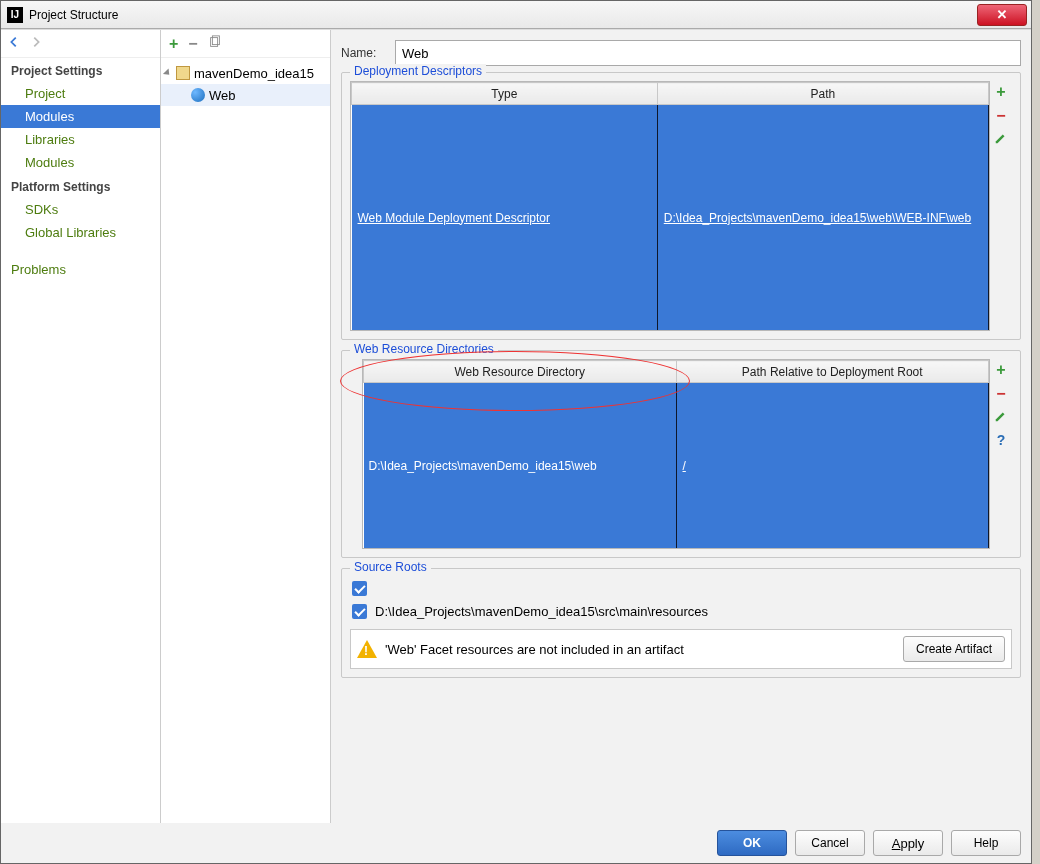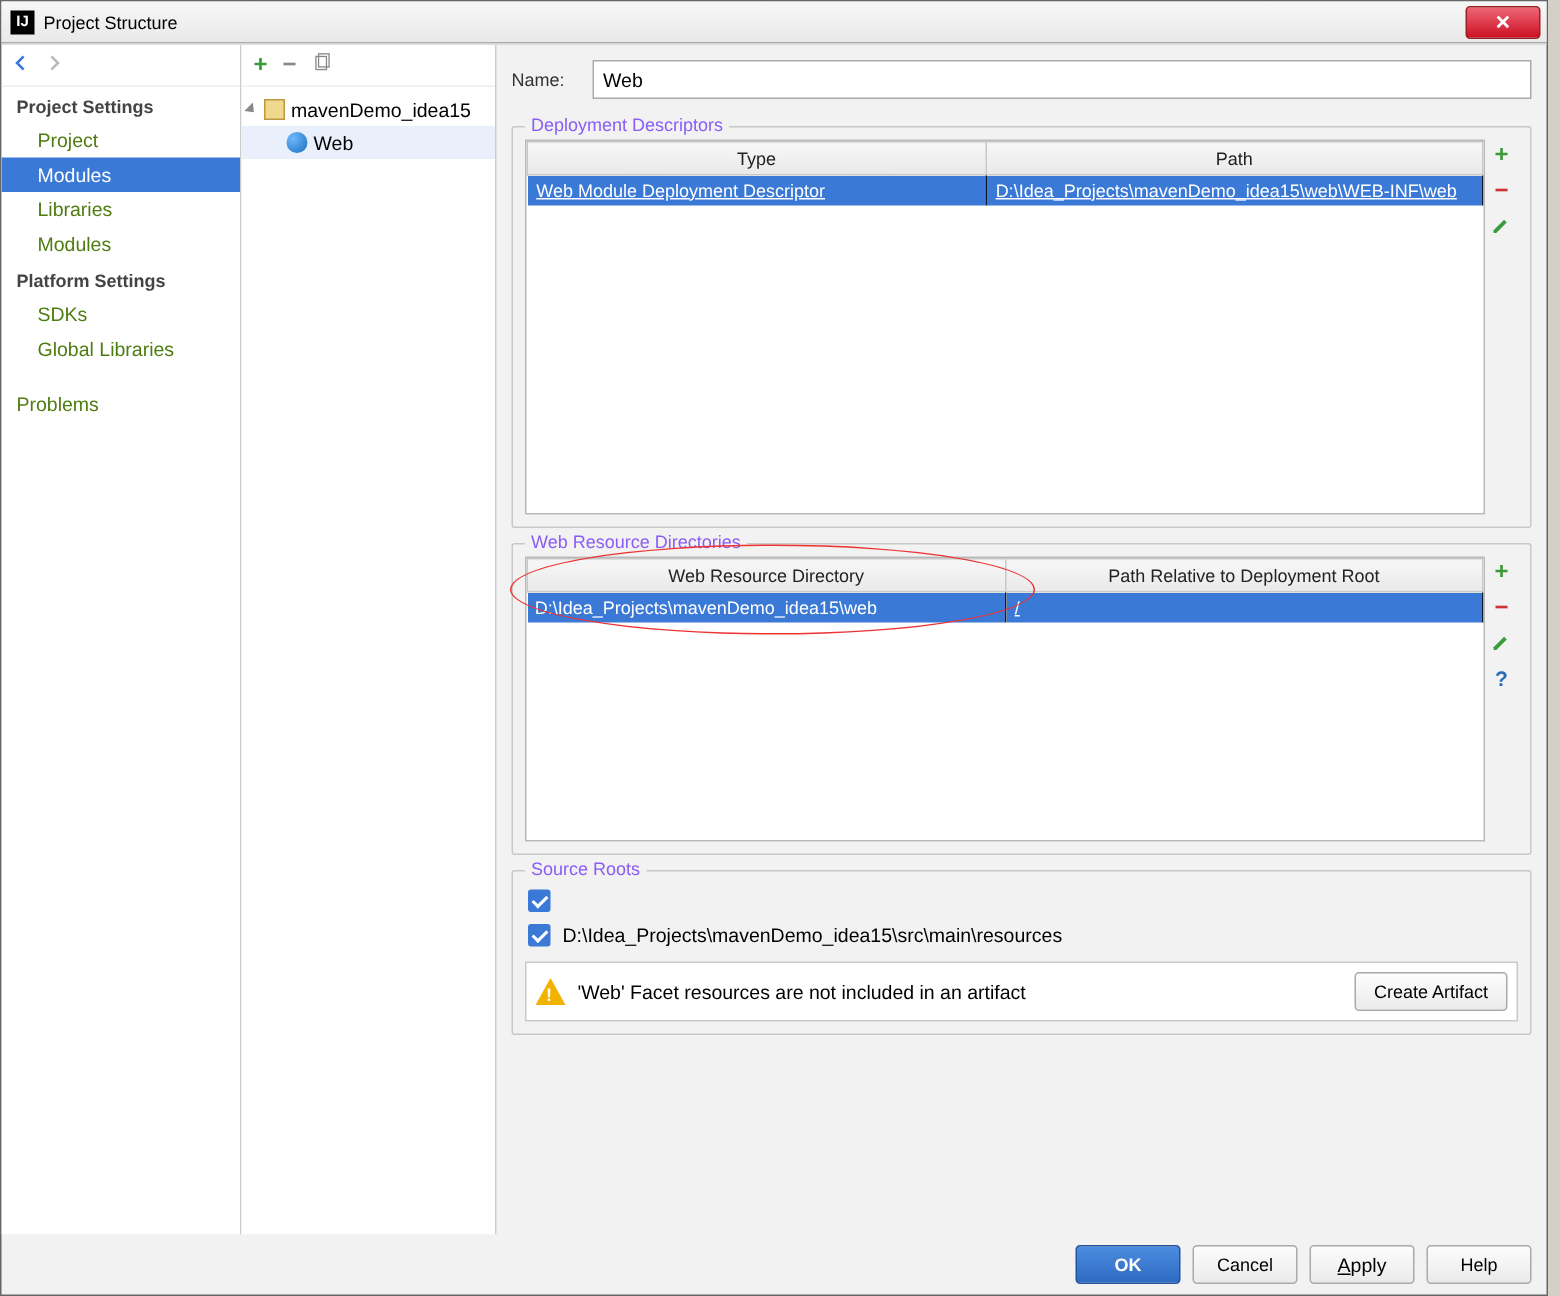--- a/index.html
+++ b/index.html
@@ -28,28 +28,28 @@
   .tree-row { display: flex; align-items: center; height: 22px; padding: 0 4px; cursor: pointer; gap:4px;}
   .tree-row.lvl1 { padding-left: 4px; }
   .tree-row.lvl2 { padding-left: 30px; }
   .tree-row.selected { background: #e9f0fb; }
   .tri { width:0;height:0;border-top:4px solid transparent;border-bottom:4px solid transparent;border-left:5px solid #888; margin-right:2px;}
   .tri.open { transform: rotate(45deg); }
   .mod-ico { width:14px; height:14px; background:#f0d88c; border:1px solid #c09840; display:inline-block;}
   .web-ico { width:14px; height:14px; border-radius:50%; background: radial-gradient(circle at 30% 30%, #6eb8ff, #1d6fbf); display:inline-block;}
   
   .main { flex: 1; display: flex; flex-direction: column; padding: 10px 10px 8px 10px; overflow:hidden;}
-  .name-row { display: flex; align-items: center; margin-bottom: 18px; }
+  .name-row { display: flex; align-items: center; margin-bottom: 6px; }
   .name-row label { width: 54px; font-size: 12px; color:#333;}
   .name-row input { flex: 1; height: 26px; border: 1px solid #a9a9a9; padding: 2px 6px; font-size: 13px; background:#fff;}
   .group { border: 1px solid #c8c8c8; border-radius: 2px; padding: 8px 8px 8px 8px; position: relative; margin-bottom: 10px; }
-  .group .legend { position: absolute; top: -9px; left: 8px; background: #f2f2f2; padding: 0 4px; font-size: 12px; color:#8b5cf6;}
+  .group .legend { position: absolute; top: -9px; left: 8px; background: #f2f2f2; padding: 0 4px; font-size: 12px; color:#1d4ed8;}
   .tbl-wrap { display: flex; }
-  .tbl { flex: 1; border: 1px solid #b8b8b8; background: #fff; height: 250px; overflow: hidden; display:flex; flex-direction:column;}
-  .tbl2 { height: 190px; }
+  .tbl { flex: 1; border: 1px solid #b8b8b8; background: #fff; height: 250px; overflow: hidden; display:flex; flex-direction:row;}
+  .tbl2 { height: 190px; margin-left: 12px; }
   .tbl table { width: 100%; border-collapse: collapse; table-layout: fixed; }
   .tbl th { background: linear-gradient(#f7f7f7,#e9e9e9); border: 1px solid #c8c8c8; height: 22px; font-weight: normal; font-size: 12px; color:#222;}
   .tbl td { border-right: 1px solid #0f172a; height: 20px; font-size: 12px; padding: 0 6px; white-space: nowrap; overflow:hidden;text-decoration:underline;}
   .tbl tbody tr.selected td { background: #3a79d6; color: #fff; }
   .tbl tbody tr.editing td.editcell { padding:0;}
   .tbl tbody tr.editing td.editcell input { width:100%; height:18px; font-size:12px; border:1px solid #3a79d6; padding:0 4px; background:#3a79d6; color:#fff; }
   .tbl .fill { flex:1; }
   .btncol { width: 22px; display: flex; flex-direction: column; align-items: center; padding-top: 2px; gap: 6px; }
   .btncol .plus { color:#3b9a3b; font-weight:bold; font-size:16px; cursor:pointer;}
   .btncol .minus { color:#cc3333; font-weight:bold; font-size:16px; cursor:pointer;}

